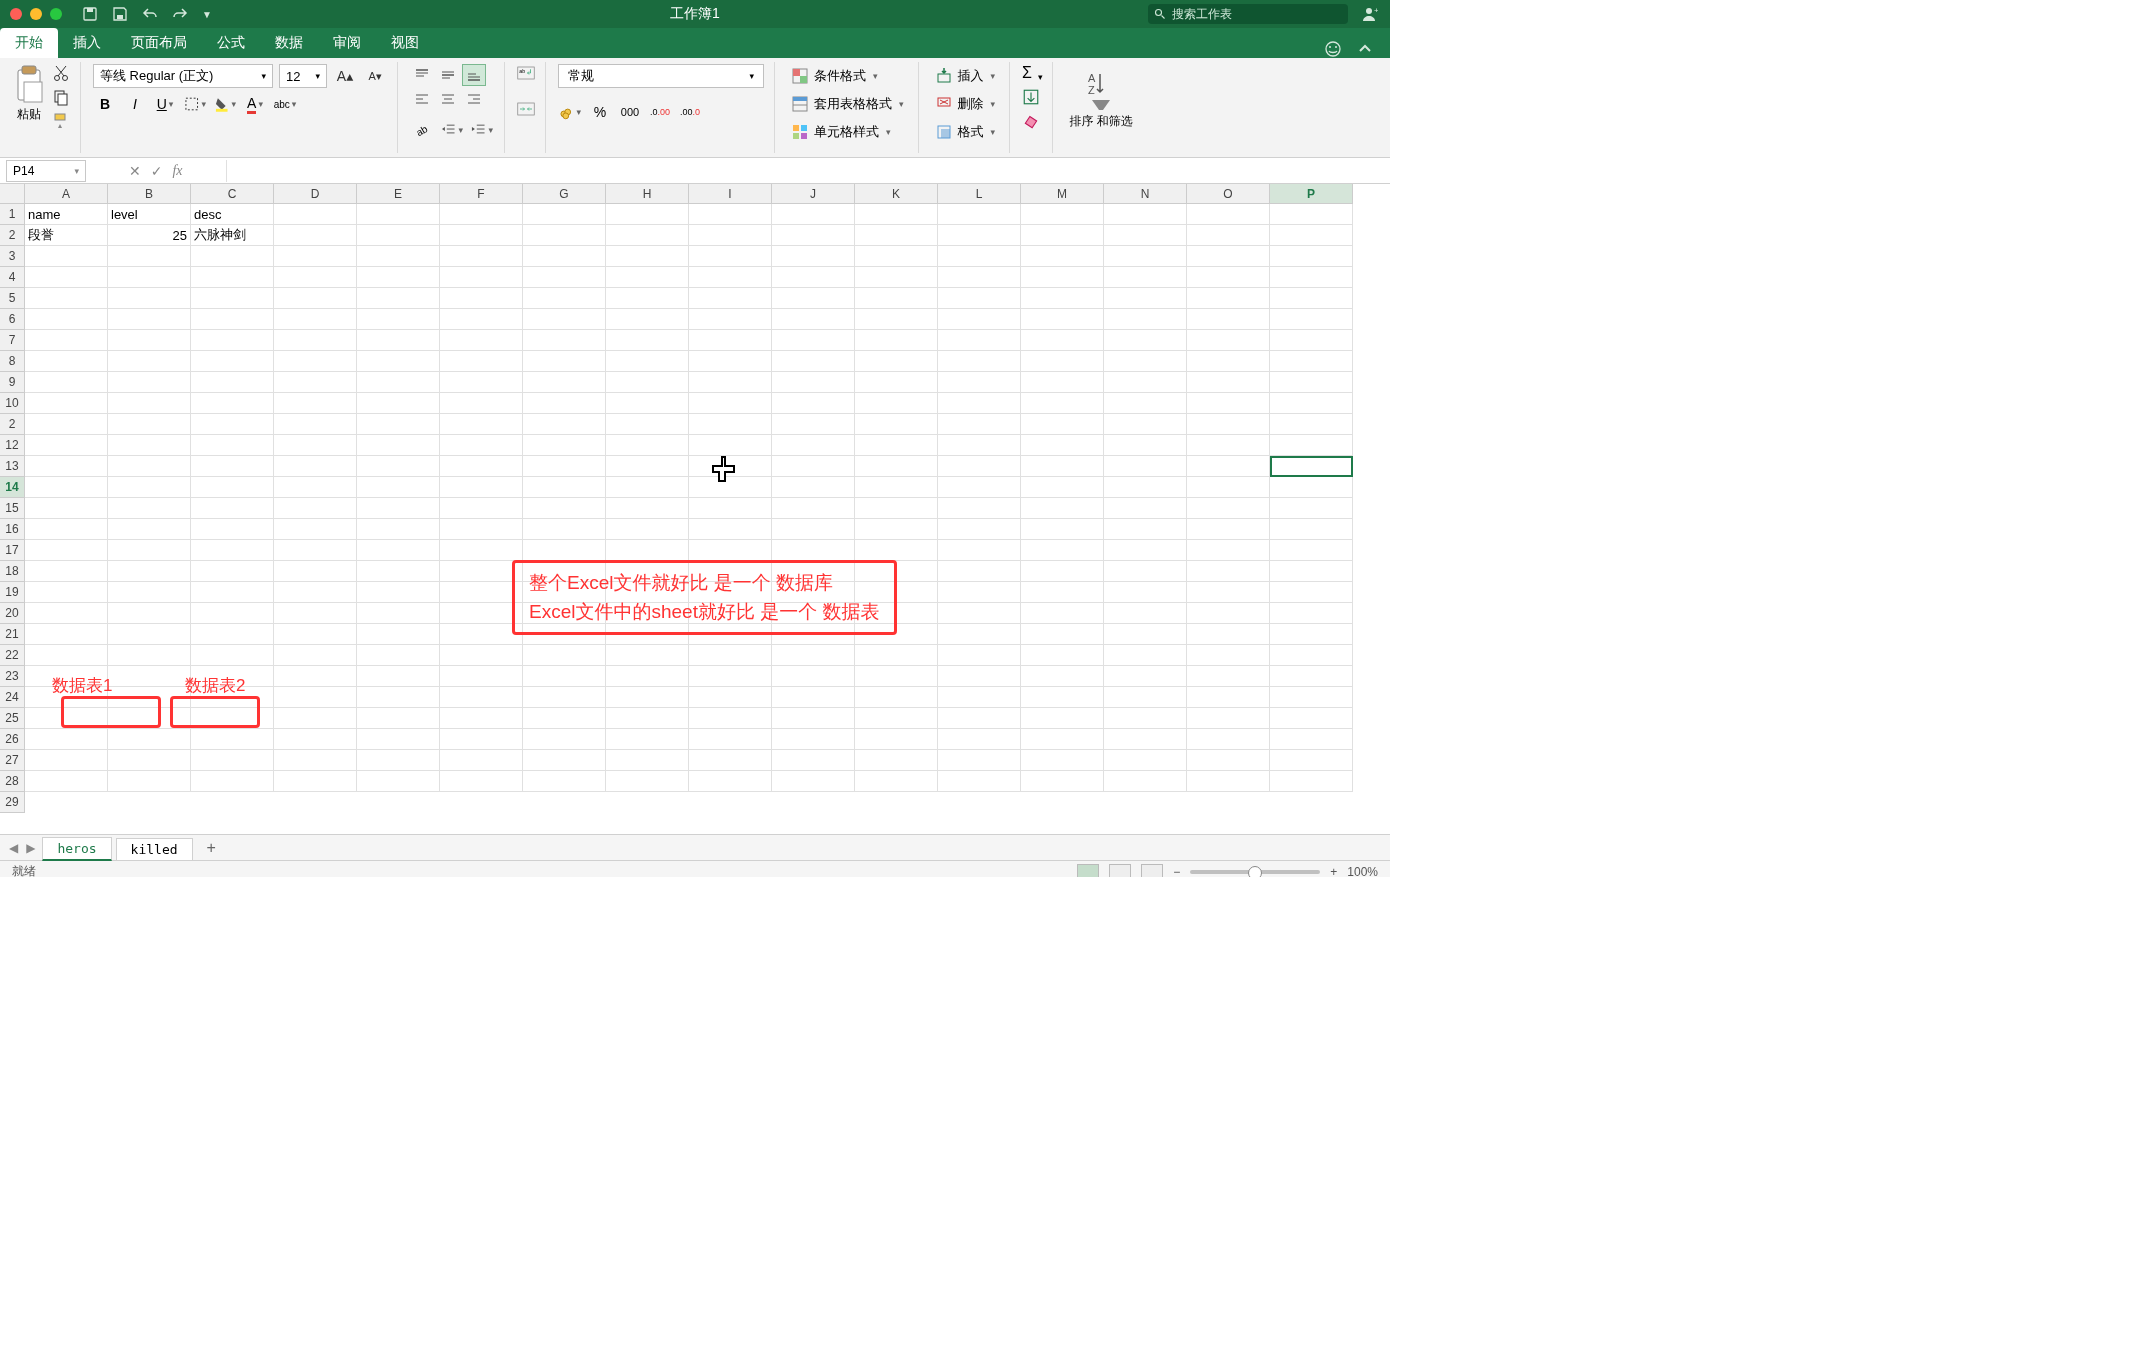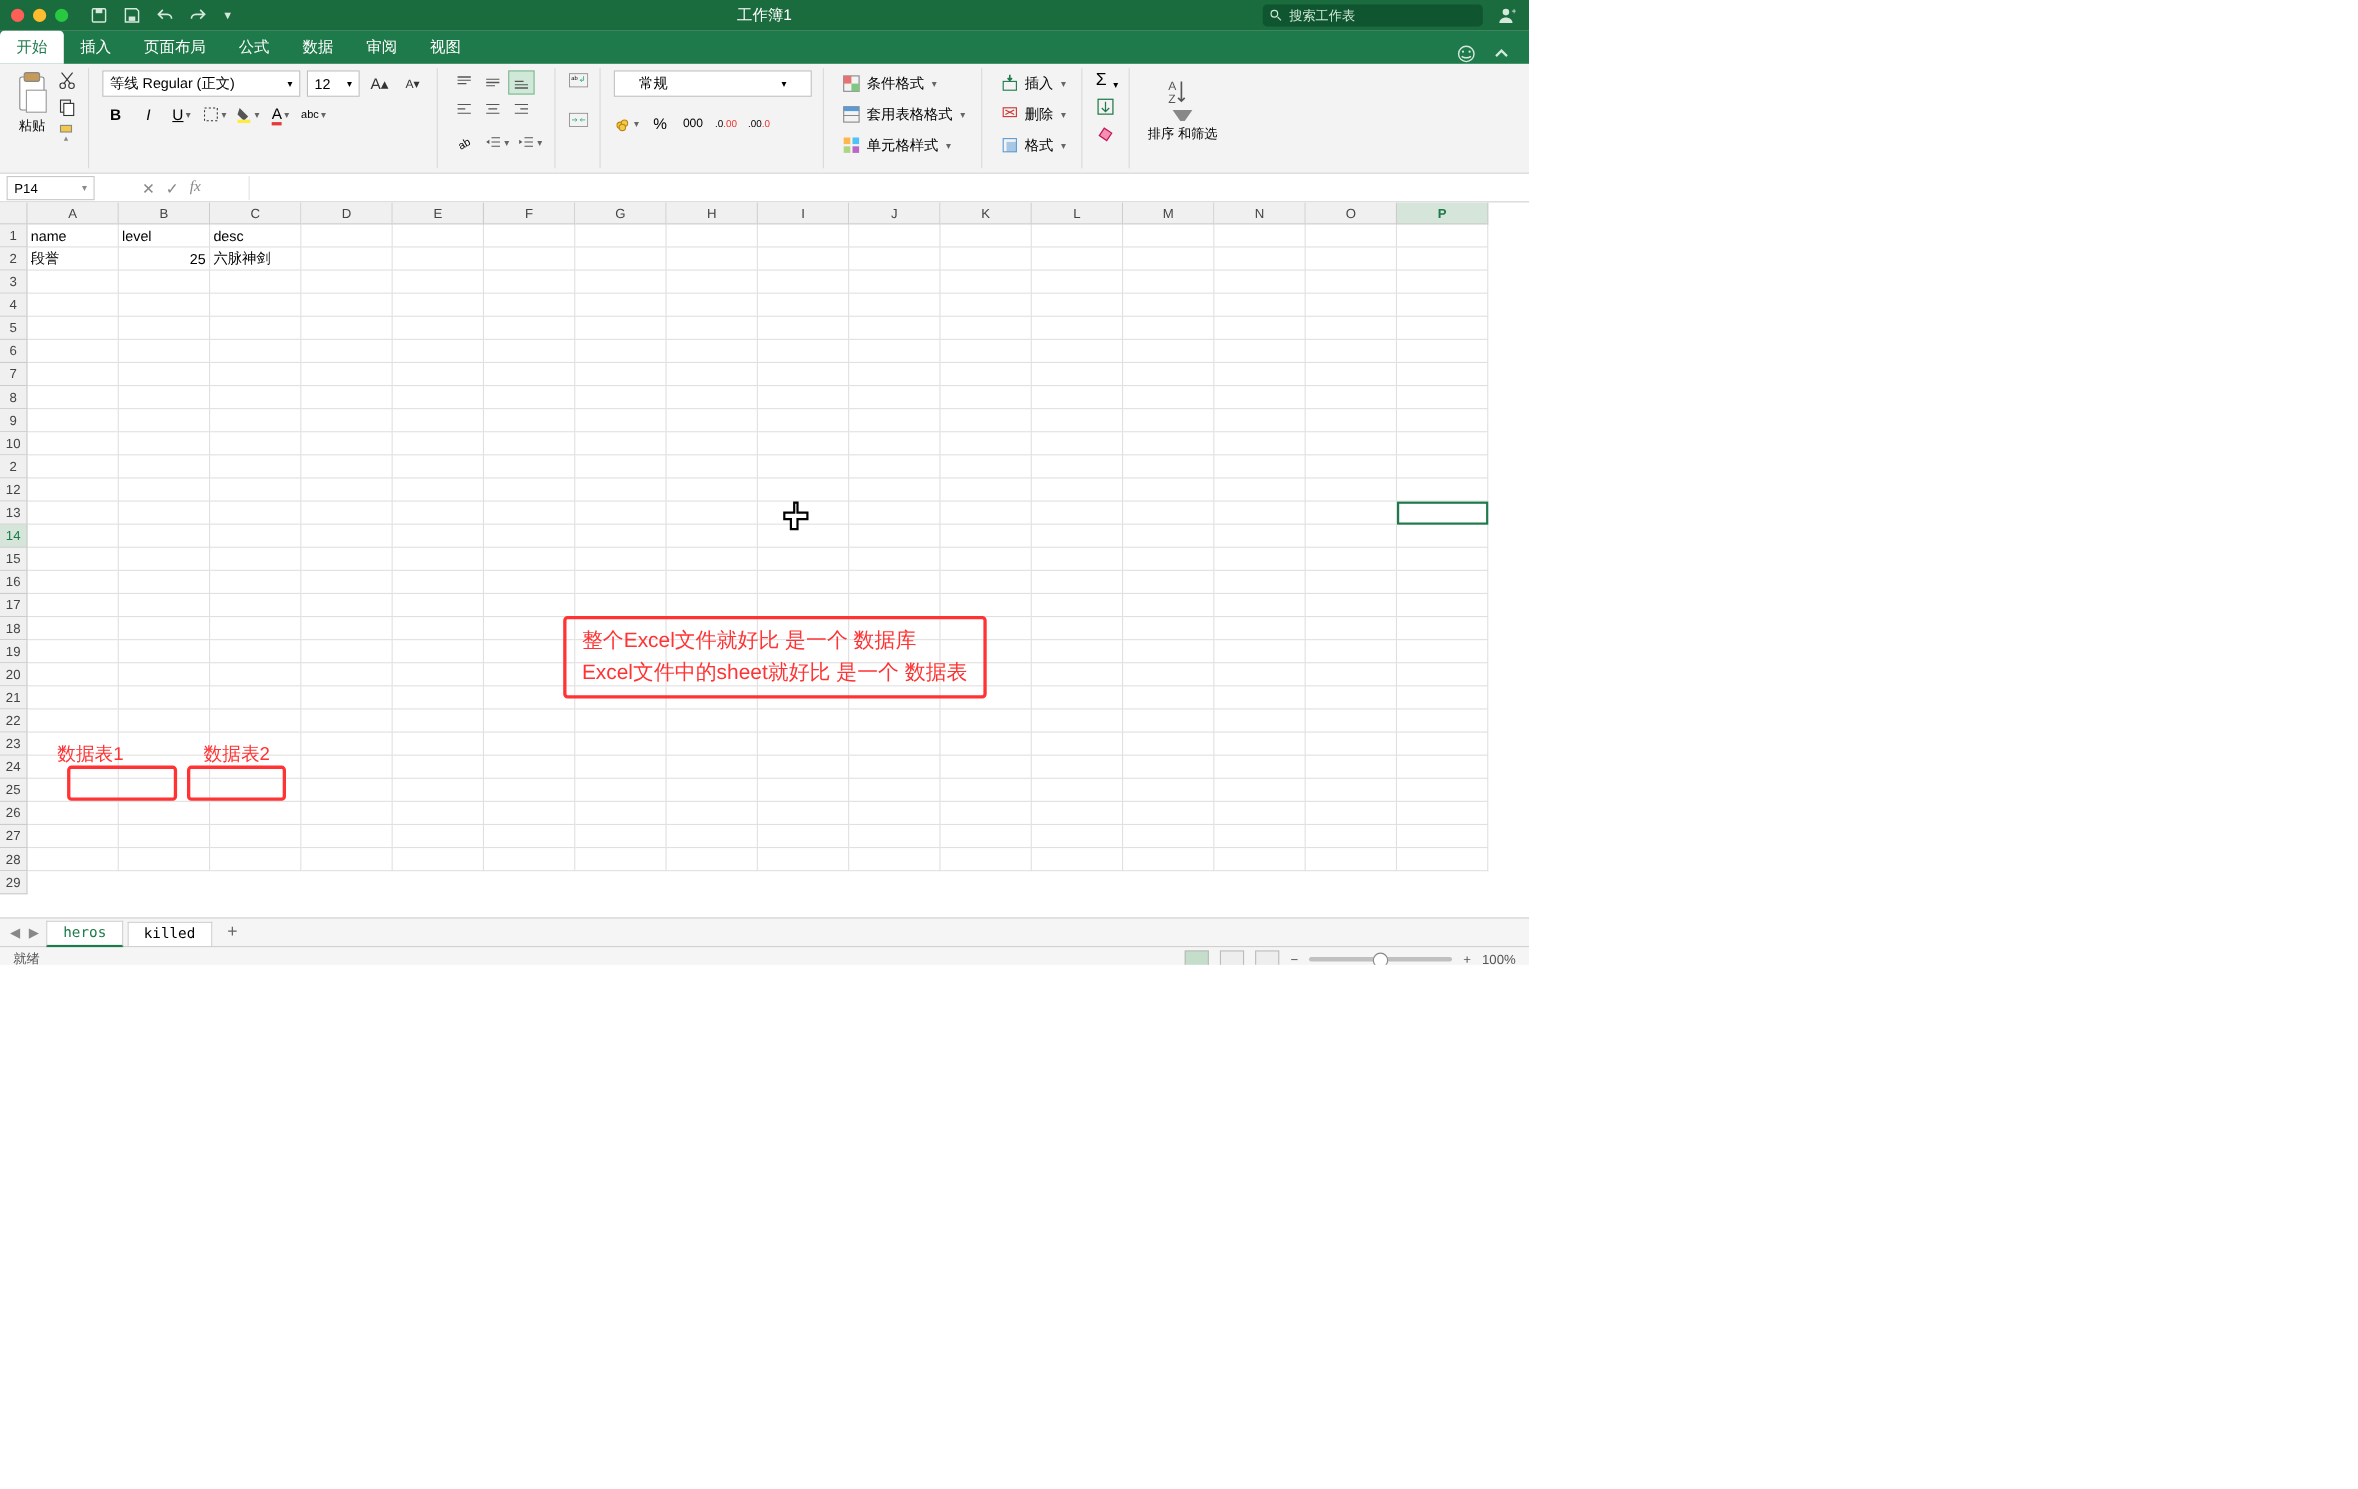--- a/index.html
+++ b/index.html
@@ -39,21 +39,21 @@
 .hrow { display: flex; gap: 6px; align-items: flex-end; }
 .font-sel { width: 180px; height: 24px; border: 1px solid #c0c0c0; background: #fff; display: flex; align-items: center; padding: 0 6px; font-size: 13px; justify-content: space-between; }
 .size-sel { width: 48px; height: 24px; border: 1px solid #c0c0c0; background: #fff; display: flex; align-items: center; padding: 0 6px; font-size: 13px; justify-content: space-between; }
 .sbtn { width: 24px; height: 24px; border: 1px solid transparent; display: flex; align-items: center; justify-content: center; font-size: 14px; cursor: pointer; }
 .sbtn svg { width: 16px; height: 16px; }
 .dd::after { content: "▾"; font-size: 9px; margin-left: 2px; color: #666; }
 .align-grid { display: grid; grid-template-columns: repeat(3, 24px); gap: 2px; }
 .abtn { width: 24px; height: 22px; display: flex; align-items: center; justify-content: center; }
 .abtn svg { width: 16px; height: 14px; }
 .abtn.sel { background: #d0e8d8; border: 1px solid #7ab88f; }
-.num-sel { width: 180px; height: 24px; border: 1px solid #c0c0c0; background: #fff; display: flex; align-items: center; padding: 0 22px; justify-content: space-between; }
+.num-sel { width: 206px; height: 24px; border: 1px solid #c0c0c0; background: #fff; display: flex; align-items: center; padding: 0 9px; justify-content: space-between; }
 .rbtn { display: flex; align-items: center; gap: 5px; height: 24px; padding: 0 4px; font-size: 13px; cursor: pointer; }
 .rbtn svg { width: 18px; height: 18px; }
 .big-rbtn { display: flex; flex-direction: column; align-items: center; gap: 2px; padding: 4px; }
 .big-rbtn svg { width: 30px; height: 44px; }
 .big-rbtn span { font-size: 12px; text-align: center; line-height: 1.2; }
 
 
 .fbar { height: 26px; background: #fff; border-bottom: 1px solid #d0d0d0; display: flex; align-items: center; gap: 31px; }
 .namebox { width: 80px; height: 22px; border: 1px solid #c8c8c8; margin-left: 6px; padding: 0 6px; display: flex; align-items: center; justify-content: space-between; font-size: 12px; }
 .fbar-btns { display: flex; gap: 10px; margin: 0 12px; }
@@ -62,21 +62,21 @@
 .fbar-input { flex: 1; height: 22px; border-left: 1px solid #e0e0e0; padding-left: 8px; }
 
 
 .grid-wrap { position: relative; height: 650px; overflow: hidden; }
 .corner { position: absolute; left: 0; top: 0; width: 25px; height: 20px; background: #f0f0f0; border-right: 1px solid #ccc; border-bottom: 1px solid #ccc; z-index: 3; }
 .col-heads { position: absolute; left: 25px; top: 0; height: 20px; display: flex; z-index: 2; }
 .ch { width: 83px; height: 20px; background: #f0f0f0; border-right: 1px solid #ccc; border-bottom: 1px solid #ccc; display: flex; align-items: center; justify-content: center; font-size: 12px; color: #444; }
 .ch.sel { background: #d5e5d9; color: #1e7a4a; font-weight: bold; }
 .row-heads { position: absolute; left: 0; top: 20px; width: 25px; z-index: 2; }
 .rh { height: 21px; background: #f0f0f0; border-right: 1px solid #ccc; border-bottom: 1px solid #ccc; display: flex; align-items: center; justify-content: center; font-size: 12px; color: #444; }
-.rh.sel { background: #d5e5d9; color: #1e7a4a; font-weight: normal; }
+.rh.sel { background: #d5e5d9; color: #1e7a4a; font-weight: bold; }
 .cells { position: absolute; left: 25px; top: 20px; }
 .crow { display: flex; height: 21px; }
 .cell { width: 83px; height: 21px; border-right: 1px solid #e0e0e0; border-bottom: 1px solid #e0e0e0; padding: 0 3px; font-size: 13px; display: flex; align-items: center; overflow: visible; white-space: nowrap; }
 .cell.num { justify-content: flex-end; }
 .cell.selcell { border: 2px solid #1e7a4a; position: relative; z-index: 1; }
 .cursor-cross { position: absolute; left: 710px; top: 270px; width: 30px; height: 30px; z-index: 5; }
 .anno { position: absolute; border: 3px solid #f33; color: #f33; font-size: 19px; padding: 6px 14px; border-radius: 4px; z-index: 4; line-height: 1.5; }
 .anno-lbl { position: absolute; color: #f33; font-size: 17px; z-index: 4; }
 .sheet-box { position: absolute; border: 3px solid #f33; border-radius: 4px; z-index: 10; }
 

